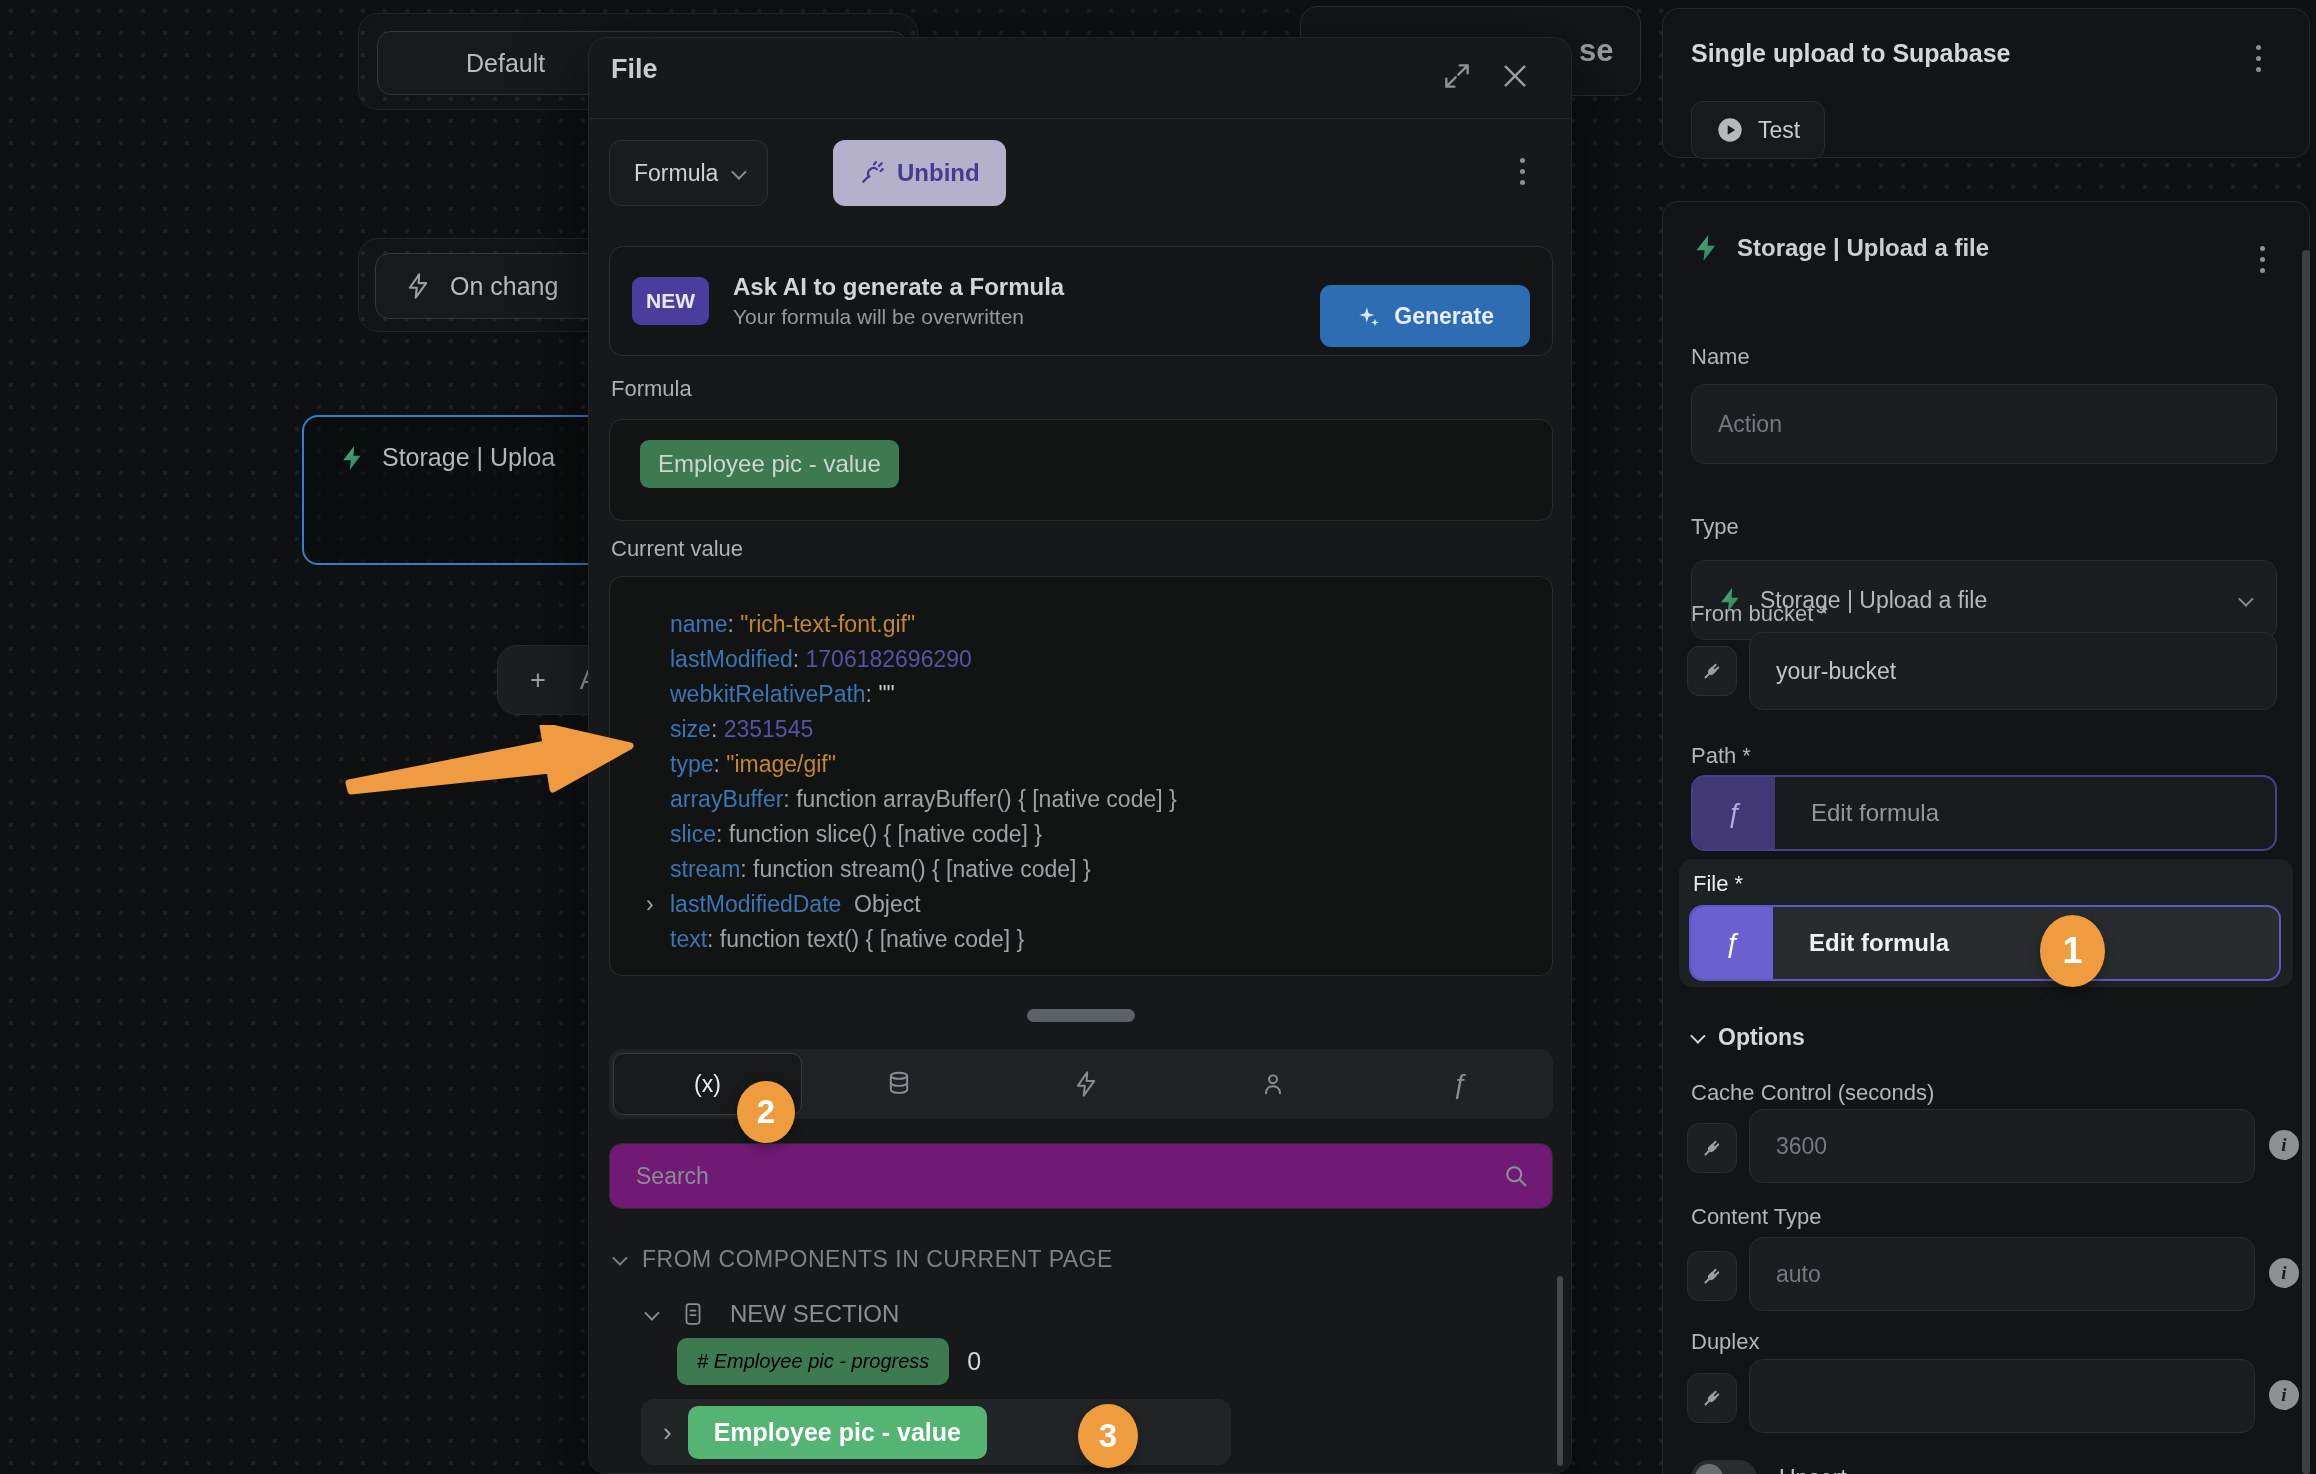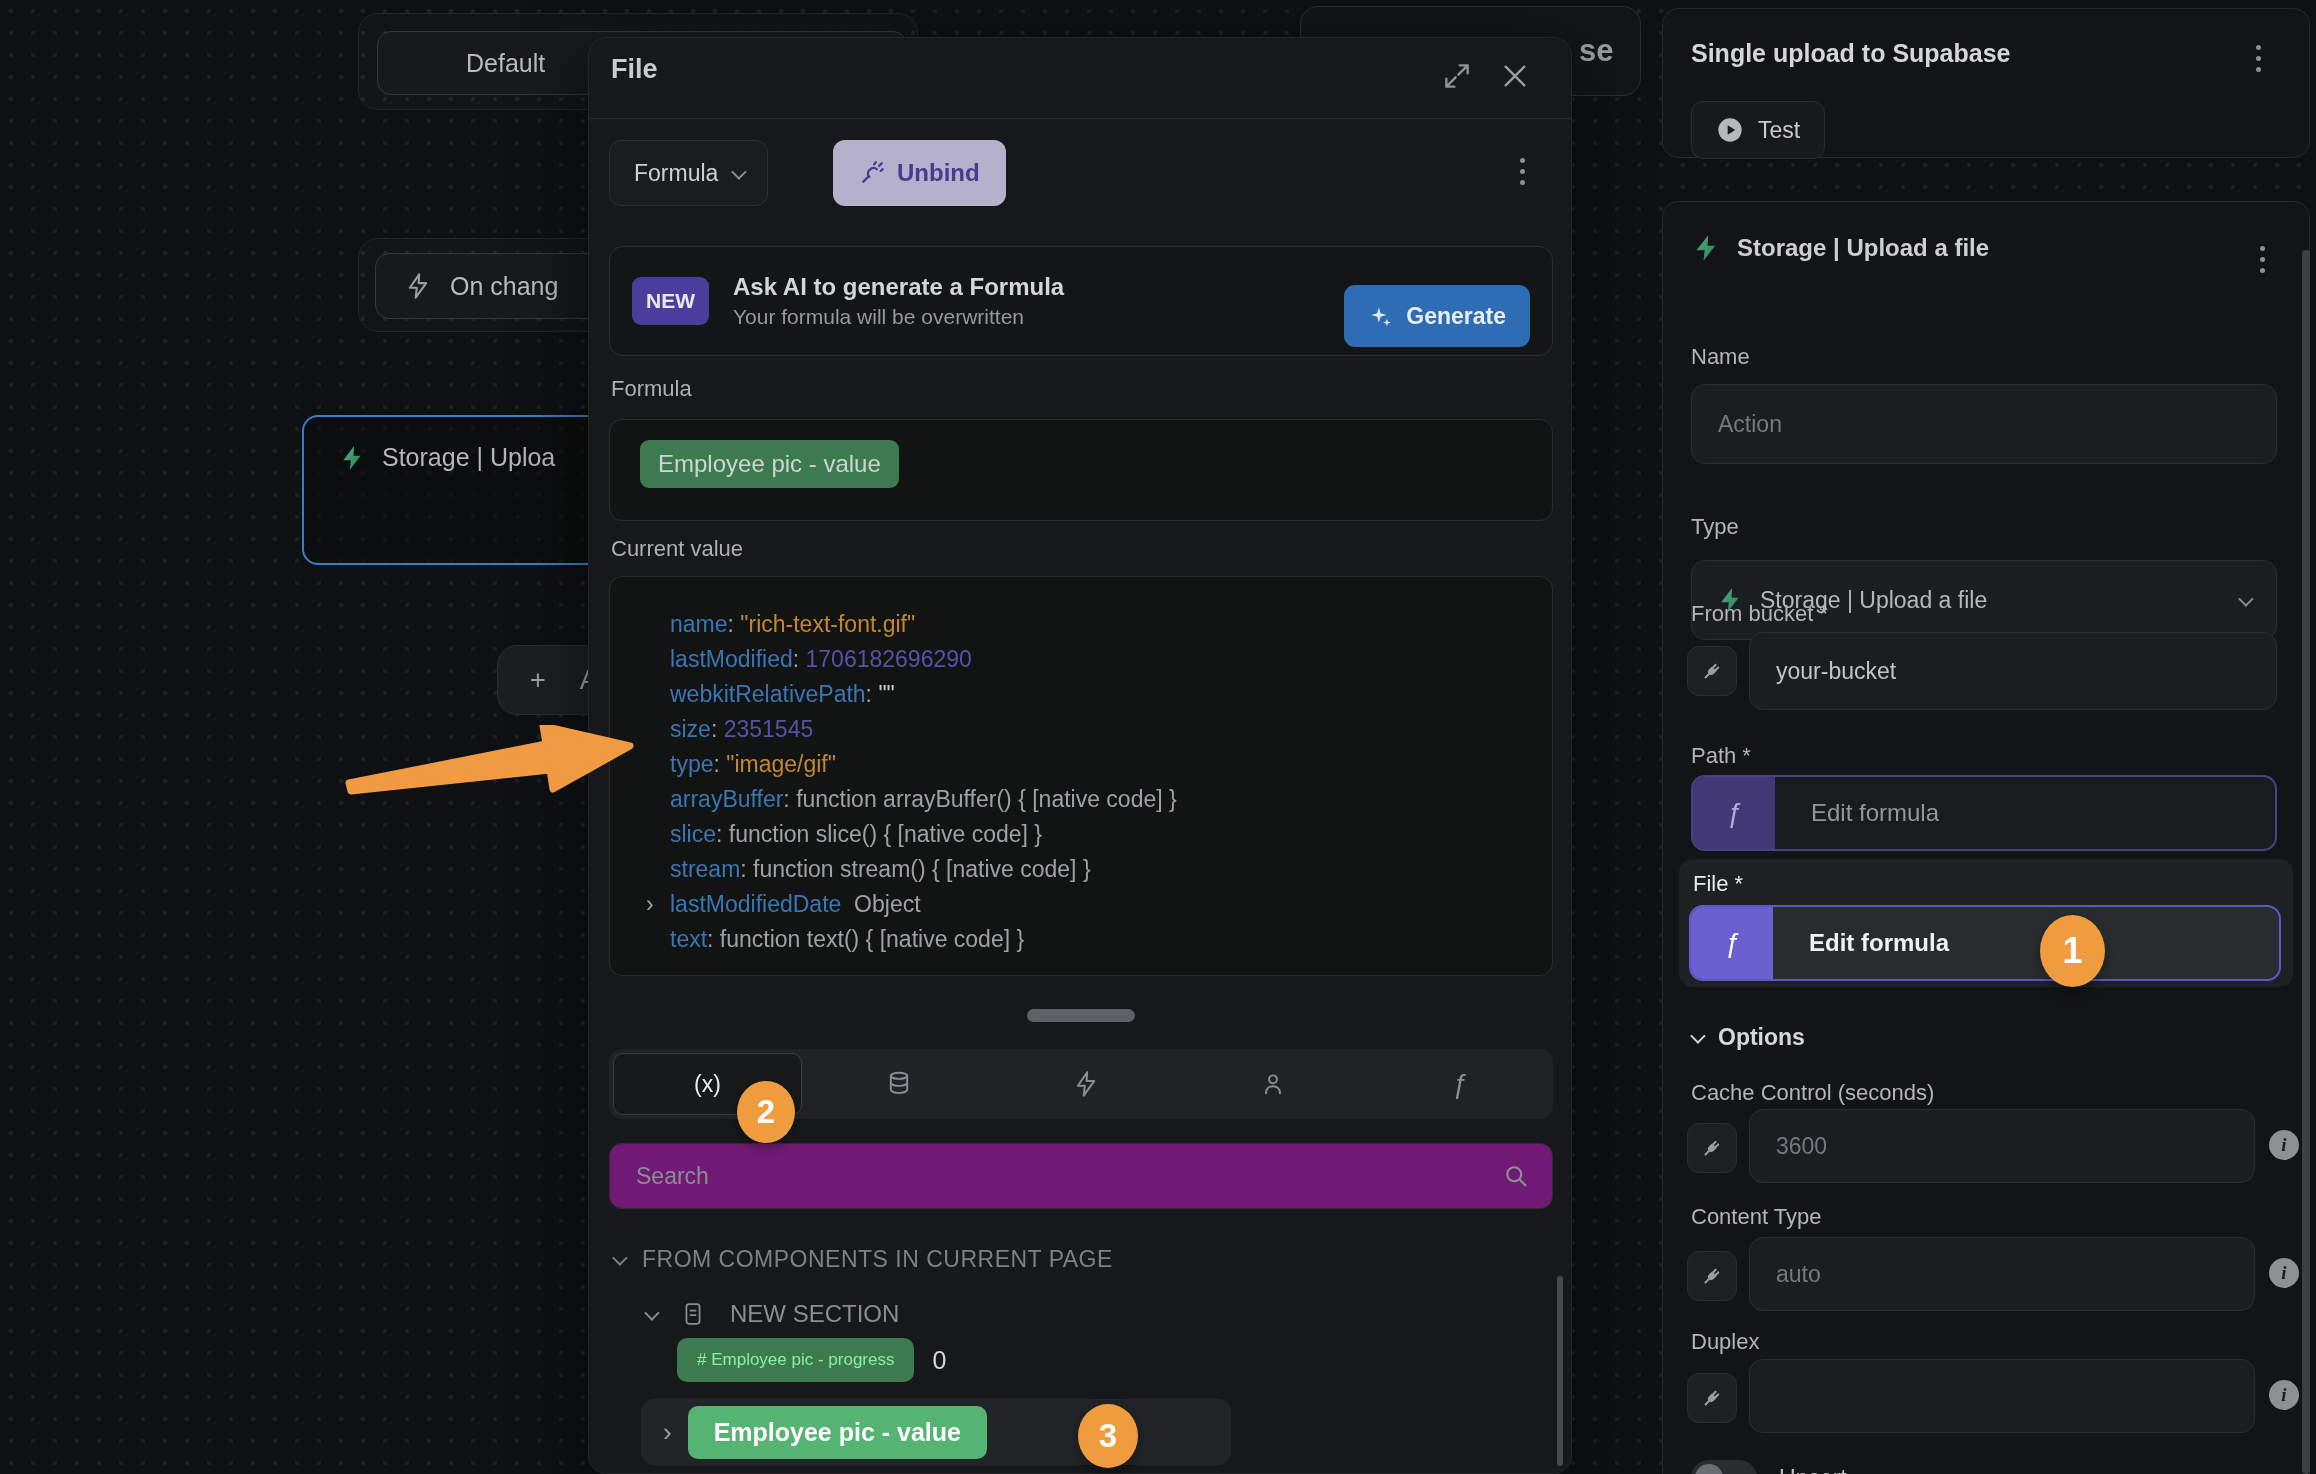--- a/index.html
+++ b/index.html
@@ -43,21 +43,21 @@
 
   .aiBanner { position:absolute; left:20px; top:208px; width:944px; height:110px;
     border:1px solid #2c2f32; border-radius:14px; background:#131516;
     display:flex; align-items:center; padding:0 22px; }
   .newBadge { background:#4a3e9d; color:#e8e7f2; font-weight:700; font-size:21px;
     padding:12px 14px; border-radius:9px; }
   .aiTexts { margin-left:24px; flex:1; }
   .aiTitle { font-size:24px; font-weight:700; color:#d3d5d7; }
   .aiSub { font-size:21px; color:#96999c; margin-top:4px; }
   .genBtn { background:#2e6cb3; color:#e8eef5; font-weight:700; font-size:23px;
-    height:62px; padding:0 24px; border-radius:11px; display:flex; align-items:center; gap:12px;margin-top:30px; }
+    height:62px; padding:0 36px; border-radius:11px; display:flex; align-items:center; gap:12px;margin-top:30px; }
 
   .sectLabel { position:absolute; left:22px; font-size:22px; color:#aeb1b3; }
   .formulaBox { position:absolute; left:20px; top:381px; width:944px; height:102px;
     background:#121414; border:1px solid #2a2d30; border-radius:13px; }
   .chipMuted { position:absolute; left:30px; top:20px; background:#3d7a50; color:#ccd7cf;
     font-size:24px; padding:10px 18px; border-radius:9px; }
 
   .codeBox { position:absolute; left:20px; top:538px; width:944px; height:400px;
     background:#121414; border:1px solid #2a2d30; border-radius:13px;
     padding:30px 0 0 36px; font-size:23px; line-height:35px; }
@@ -82,21 +82,21 @@
   .searchBox input { flex:1; background:transparent; border:none; outline:none; color:#cfd1d3;
     font-size:23px; padding:0 26px; font-family:inherit; }
   .searchBox input::placeholder { color:#8a8e92; }
   .searchIcon { margin-right:22px; color:#8d9194; }
 
   .treeGroup { position:absolute; left:24px; top:1208px; display:flex; align-items:center; gap:18px;
     font-size:23px; letter-spacing:0.5px; color:#7d8184; cursor:pointer; }
   .treeSection { position:absolute; left:56px; top:1262px; display:flex; align-items:center; gap:26px;
     font-size:24px; color:#8a8e92; cursor:pointer; }
   .treeRow1 { position:absolute; left:88px; top:1300px; display:flex; align-items:center; gap:18px; }
-  .chipProgress { background:#3d7a50; color:#86efac; font-size:17px; padding:12px 20px; border-radius:10px; }
+  .chipProgress { background:#3d7a50; color:#000000; font-size:20px; padding:12px 20px; border-radius:10px;font-style:italic; }
   .progVal { font-size:25px; color:#d5d7d9; }
   .treeRow2 { position:absolute; left:52px; top:1361px; width:590px; height:66px;
     background:#222527; border-radius:13px; display:flex; align-items:center; gap:16px; padding-left:22px; }
   .chevR { color:#9fa2a5; font-size:26px; }
   .chipSelected { background:#55b374; color:#ffffff; font-size:25px; font-weight:600;
     padding:12px 26px; border-radius:10px; }
   .modalScroll { position:absolute; right:8px; top:1238px; width:6px; height:190px;
     border-radius:3px; background:#44484c; }
 
   

